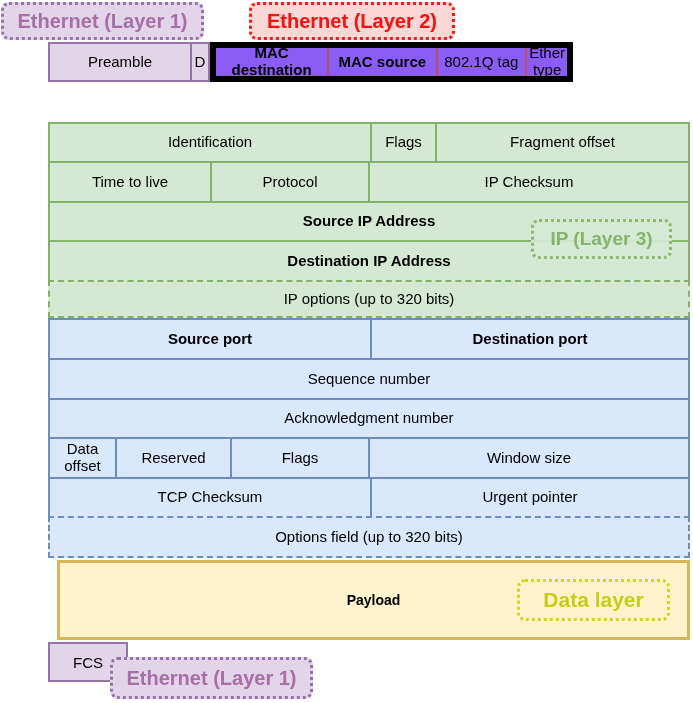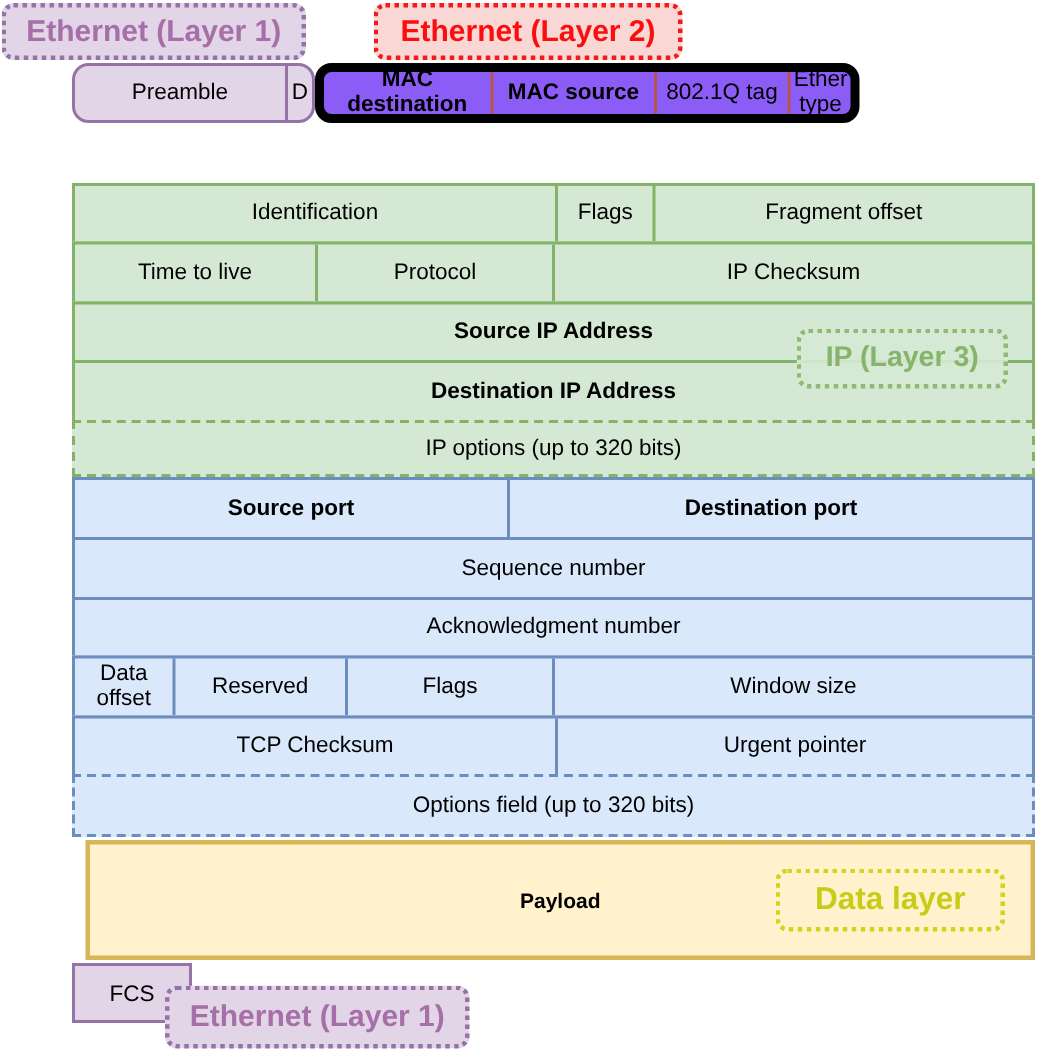--- a/index.html
+++ b/index.html
@@ -24,21 +24,21 @@
   
   .g{background:#d5e8d4;border:2px solid #82b366;}
   .g .c + .c{border-left:2px solid #82b366;}
   .g.dashed{border-style:dashed;}
   
   .b{background:#dae8fc;border:2px solid #6c8ebf;}
   .b .c + .c{border-left:2px solid #6c8ebf;}
   .b.dashed{border-style:dashed;}
   
   .eth{left:48px;top:42px;height:40px;width:525px;background:transparent;}
-  .grp{display:flex;box-sizing:border-box;height:100%;border-radius:11px;}
+  .grp{display:flex;box-sizing:border-box;height:100%;}
   .grp.purple{background:#e1d5e7;border:2px solid #9673a6;width:162px;}
   .grp.purple .c + .c{border-left:2px solid #9673a6;}
   .grp.red{background:#8b5cf6;border:6px solid #000000;width:363px;}
   .grp.red .c + .c{border-left:2px solid #b85450;}
   
   .payload{
     position:absolute;left:57px;top:560px;width:633px;height:80px;
     box-sizing:border-box;background:#fff2cc;border:3px solid #d6b656;
     display:flex;align-items:center;justify-content:center;
     font-size:14px;font-weight:bold;color:#000;
@@ -109,21 +109,21 @@
 
   <div class="row g" style="top:240px;height:42px">
     <div class="c bold" style="flex:1">Destination IP Address</div>
   </div>
 
   <div class="row g dashed" style="top:280px;height:38px">
     <div class="c" style="flex:1">IP options (up to 320 bits)</div>
   </div>
 
   <div class="row b" style="top:318px;height:42px">
-    <div class="c bold" style="width:288px">Source port</div>
+    <div class="c bold" style="width:320px">Source port</div>
     <div class="c bold" style="flex:1">Destination port</div>
   </div>
 
   <div class="row b" style="top:358px;height:42px">
     <div class="c" style="flex:1">Sequence number</div>
   </div>
 
   <div class="row b" style="top:398px;height:41px">
     <div class="c" style="flex:1">Acknowledgment number</div>
   </div>

